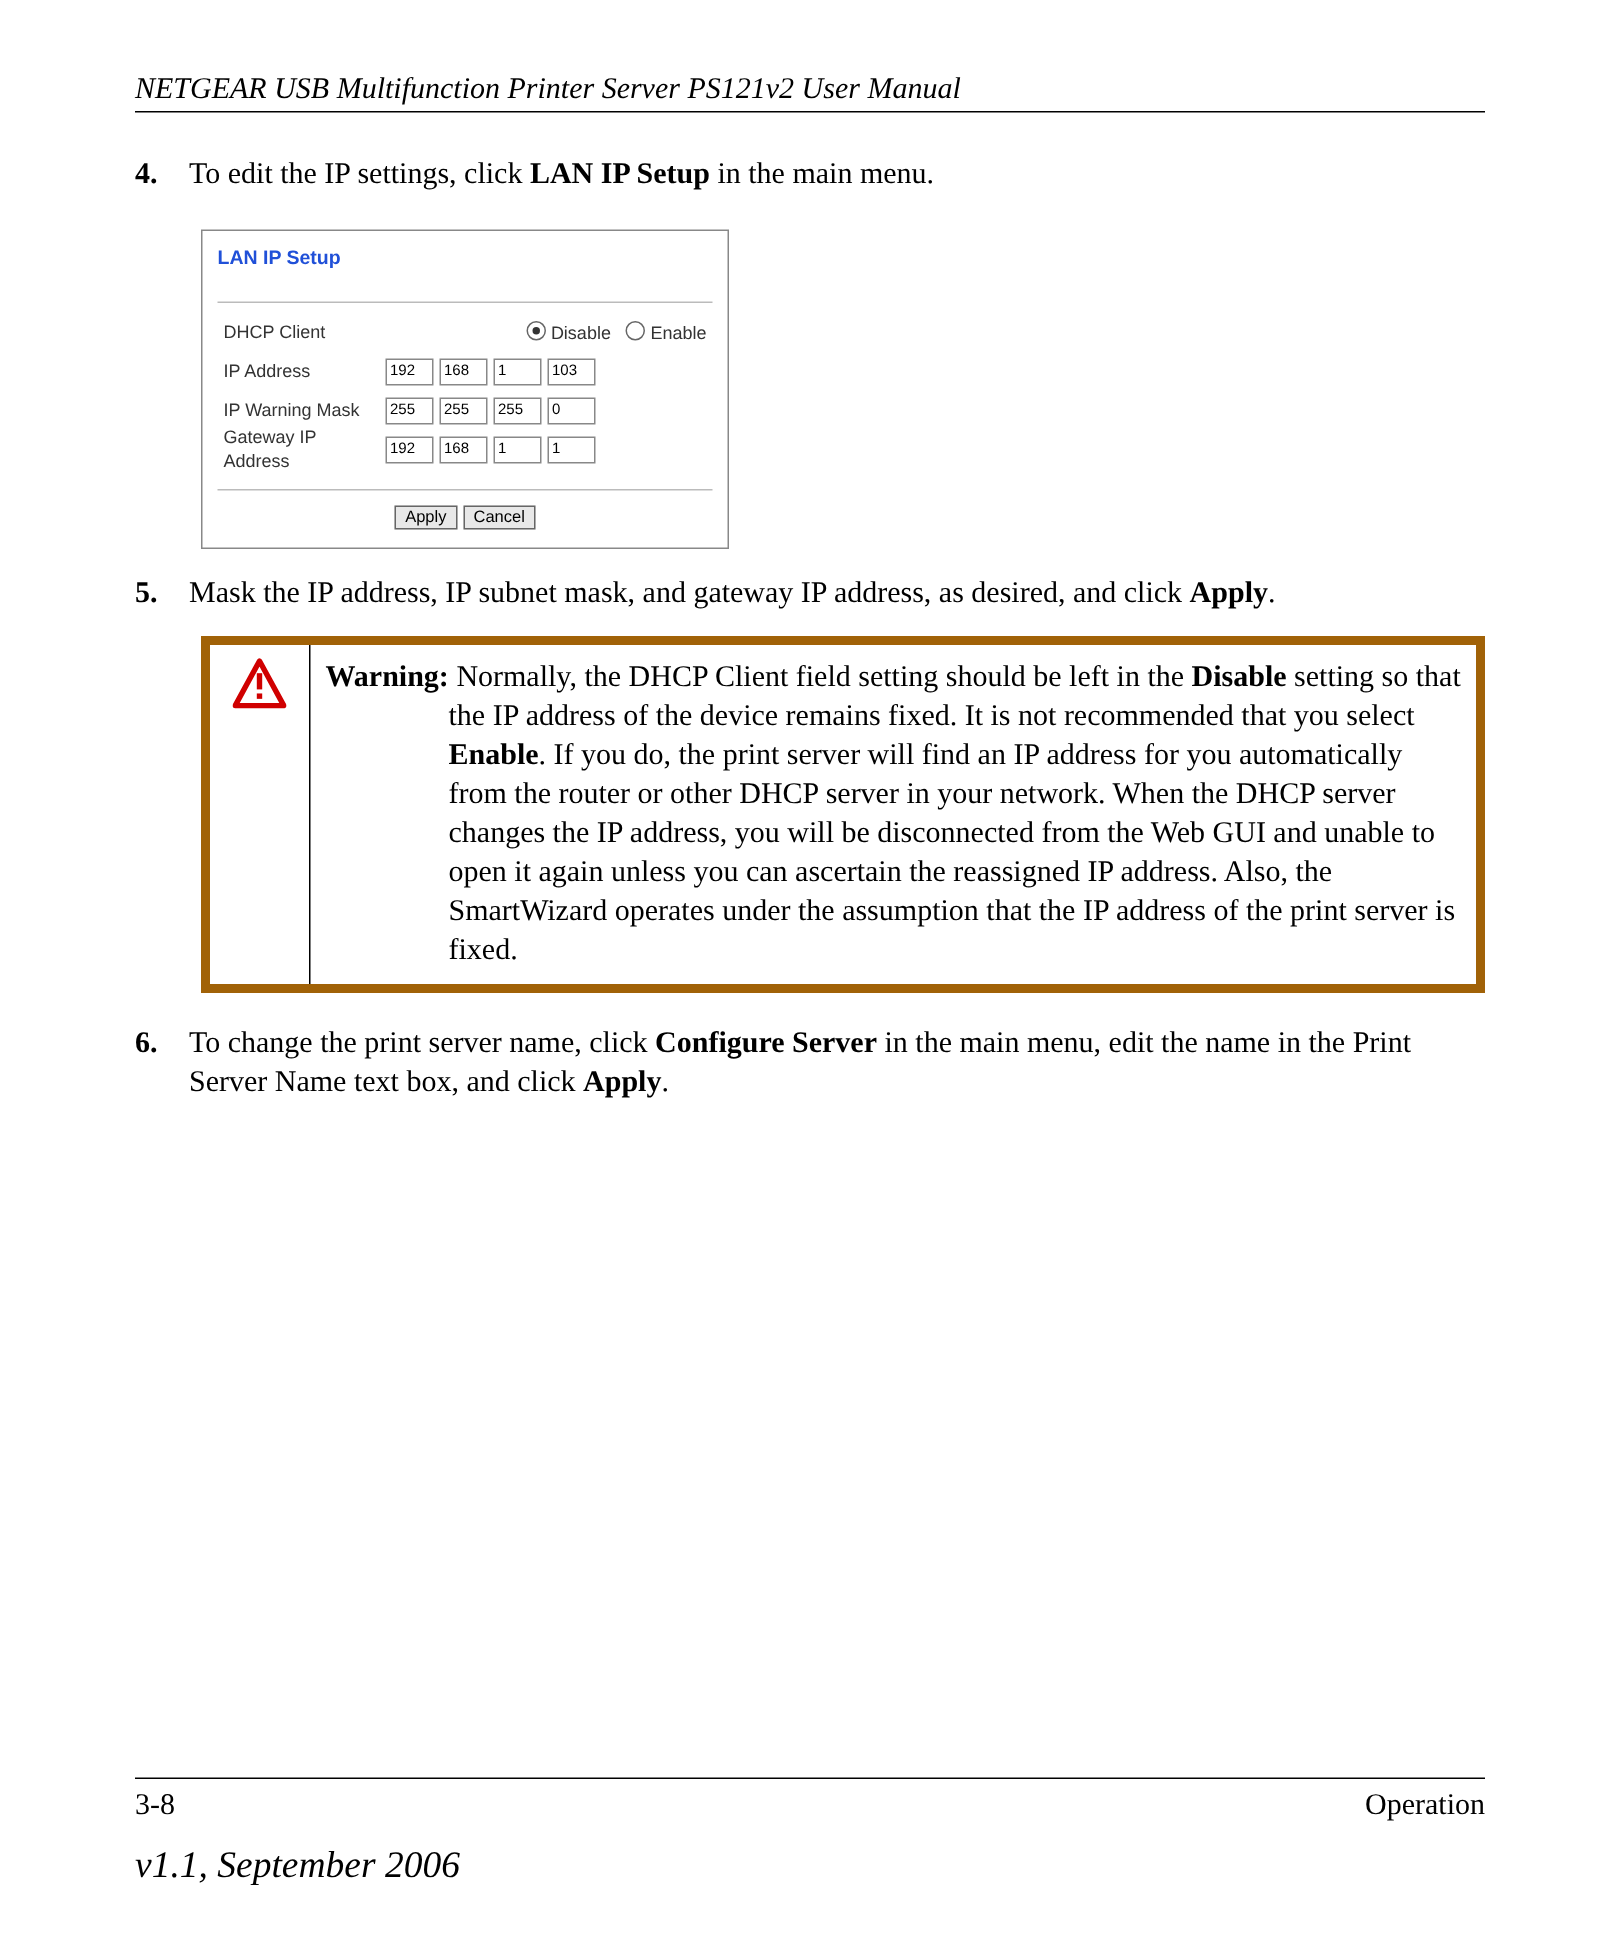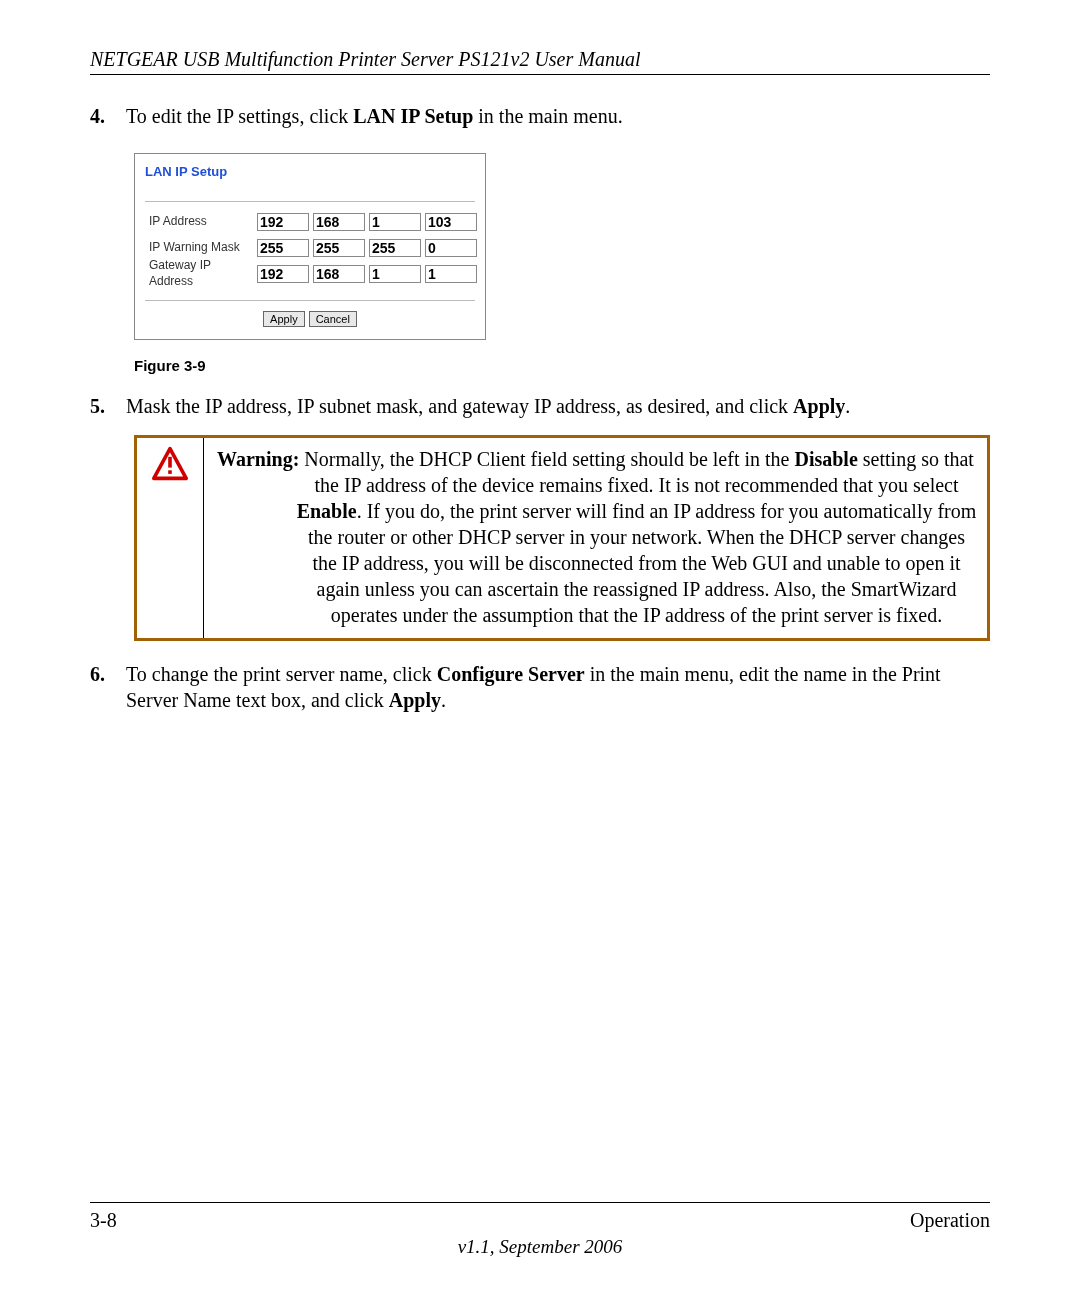--- a/index.html
+++ b/index.html
@@ -99,29 +99,28 @@
     border-radius: 50%;
     background: #333;
     position: absolute;
     left: 3px; top: 3px;
   }
   .ip-cells {
     display: flex;
     gap: 4px;
   }
   .ip-cell {
-    width: 52px;
+    width: 32px;
     height: 18px;
     border: 1px solid #888;
-    font-size: 14px;
+    font-size: 10px;
     padding: 1px 2px;
     font-family: Verdana, Arial, sans-serif;
     box-sizing: border-box;
     background: #fff;
-    font-weight: bold;
   }
   .lan-buttons {
     display: flex;
     justify-content: center;
     gap: 4px;
     margin-top: 10px;
   }
   .lan-btn {
     font-family: Verdana, Arial, sans-serif;
     font-size: 11px;
@@ -131,23 +130,22 @@
     cursor: pointer;
   }
   .figure-caption {
     font-family: Arial, Helvetica, sans-serif;
     font-weight: bold;
     font-size: 15px;
     margin: 14px 0 18px 44px;
   }
   .callout {
     margin: 16px 0 20px 44px;
-    border: 3px solid #a16207;
-    display: flex;
-    text-align: center;
+    border: 6px solid #a16207;
+    display: flex;
   }
   .callout-icon-cell {
     border-right: 1px solid #000;
     width: 66px;
     flex: 0 0 66px;
     display: flex;
     align-items: flex-start;
     justify-content: center;
     padding-top: 8px;
   }
@@ -182,24 +180,23 @@
     height: 0;
   }
   .footer-row {
     display: flex;
     justify-content: space-between;
     font-size: 20px;
     margin-top: 4px;
     text-align: center;
   }
   .footer-center {
-    text-align: center;
     font-style: italic;
-    font-size: 19px;
-    margin-top: 2px;
+    font-size: 25px;
+    margin-top: 12px;
   }
 </style>
 </head>
 <body>
 
 <div class="page">
 
   <div class="header-line">NETGEAR USB Multifunction Printer Server PS121v2  User Manual</div>
 
   <ol class="steps">
@@ -208,20 +205,27 @@
       <div class="step-body">
         <span>To edit the IP settings, click </span><span class="bold">LAN IP Setup</span><span> in the main menu.</span>
       </div>
     </li>
   </ol>
 
   <div class="figure-wrap">
     <div class="lan-panel">
       <div class="lan-title">LAN IP Setup</div>
       <div class="lan-inner">
+        <div class="lan-row">
+          <div class="lan-label">DHCP Client</div>
+          <div class="lan-radio-group">
+            <span><span class="radio-dot checked"></span> <span>Disable</span></span>
+            <span><span class="radio-dot"></span> <span>Enable</span></span>
+          </div>
+        </div>
         <div class="lan-row">
           <div class="lan-label">IP Address</div>
           <div class="ip-cells">
             <input class="ip-cell" value="192" style="">
             <input class="ip-cell" value="168" style="">
             <input class="ip-cell" value="1" style="">
             <input class="ip-cell" value="103" style="">
           </div>
         </div>
         <div class="lan-row">
@@ -243,21 +247,20 @@
           </div>
         </div>
       </div>
       <div class="lan-buttons">
         <button class="lan-btn">Apply</button>
         <button class="lan-btn">Cancel</button>
       </div>
     </div>
   </div>
 
-  <div class="figure-caption">Figure 3-9</div>
 
   <ol class="steps">
     <li class="step">
       <div class="step-num">5.</div>
       <div class="step-body">
         <span>Mask the IP address, IP subnet mask, and gateway IP address, as desired, and click </span><span class="bold">Apply</span><span>.</span>
       </div>
     </li>
   </ol>
 

